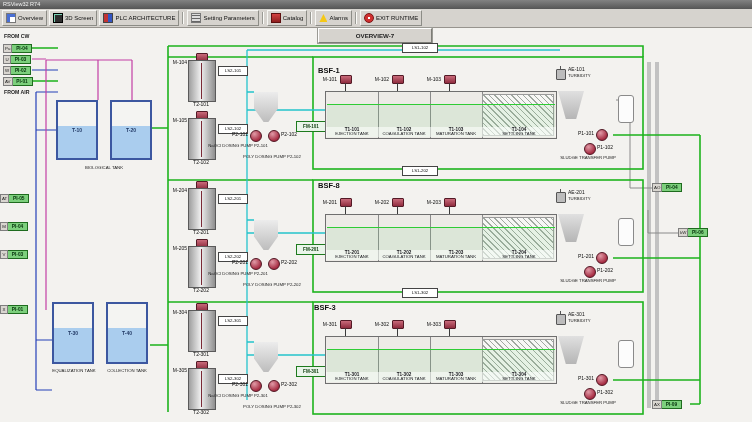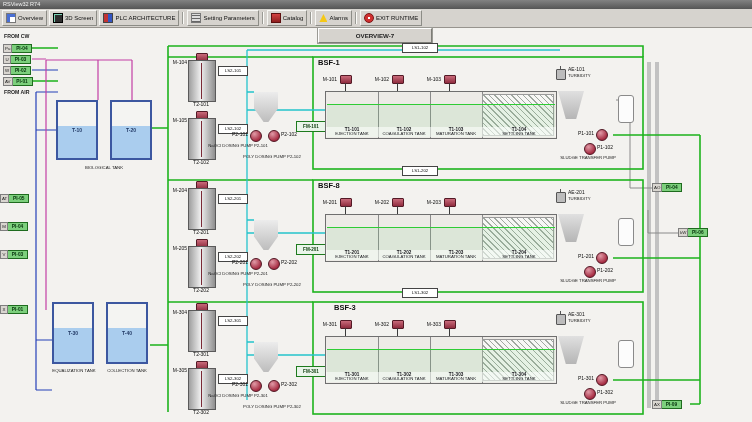--- a/index.html
+++ b/index.html
@@ -268,21 +268,21 @@
     <div class="e cone" style="left:94px;top:40px"></div>
     <div class="e pump" style="left:90px;top:78px"></div>
     <div class="e lbl lblr" style="left:62px;top:80px;width:26px">P2-301</div>
     <div class="e pump" style="left:108px;top:78px"></div>
     <div class="e lbl" style="left:121px;top:80px;width:26px">P2-302</div>
     <div class="e cap" style="left:48px;top:91px;width:60px">NaOCl DOSING PUMP P2-301</div>
     <div class="e cap" style="left:82px;top:102px;width:60px">POLY DOSING PUMP P2-302</div>
   </div>
 
   <div class="bunit" style="top:43px">
-    <div class="e title" style="left:28px;top:15px">BSF-1</div>
+    <div class="e title" style="left:28px;top:23px">BSF-1</div>
     <div class="e lsbox" style="left:112px;top:0;width:34px">LS1-102</div>
     <div class="e fmbox" style="left:6px;top:78px;width:28px">FM-101</div>
     <div class="e lbl lblr" style="left:21px;top:34px;width:26px">M-101</div>
     <div class="e motor shaft" style="left:50px;top:32px"></div>
     <div class="e lbl lblr" style="left:73px;top:34px;width:26px">M-102</div>
     <div class="e motor shaft" style="left:102px;top:32px"></div>
     <div class="e lbl lblr" style="left:125px;top:34px;width:26px">M-103</div>
     <div class="e motor shaft" style="left:154px;top:32px"></div>
     <div class="e basin" style="left:35px;top:48px">
       <div class="sep" style="left:52px"></div>
@@ -358,21 +358,21 @@
     <div class="e cap" style="left:278px;top:30px;width:30px;text-align:left">TURBIDITY</div>
     <div class="e fcol" style="left:328px;top:52px"></div>
     <div class="e pump" style="left:306px;top:86px"></div>
     <div class="e lbl lblr" style="left:276px;top:88px;width:28px">P1-201</div>
     <div class="e pump" style="left:294px;top:100px"></div>
     <div class="e lbl" style="left:307px;top:102px;width:28px">P1-202</div>
     <div class="e cap" style="left:270px;top:112px;width:56px">SLUDGE TRANSFER PUMP</div>
   </div>
 
   <div class="bunit" style="top:288px">
-    <div class="e title" style="left:44px;top:15px">BSF-3</div>
+    <div class="e title" style="left:24px;top:15px">BSF-3</div>
     <div class="e lsbox" style="left:112px;top:0;width:34px">LS1-302</div>
     <div class="e fmbox" style="left:6px;top:78px;width:28px">FM-301</div>
     <div class="e lbl lblr" style="left:21px;top:34px;width:26px">M-301</div>
     <div class="e motor shaft" style="left:50px;top:32px"></div>
     <div class="e lbl lblr" style="left:73px;top:34px;width:26px">M-302</div>
     <div class="e motor shaft" style="left:102px;top:32px"></div>
     <div class="e lbl lblr" style="left:125px;top:34px;width:26px">M-303</div>
     <div class="e motor shaft" style="left:154px;top:32px"></div>
     <div class="e basin" style="left:35px;top:48px">
       <div class="sep" style="left:52px"></div>

